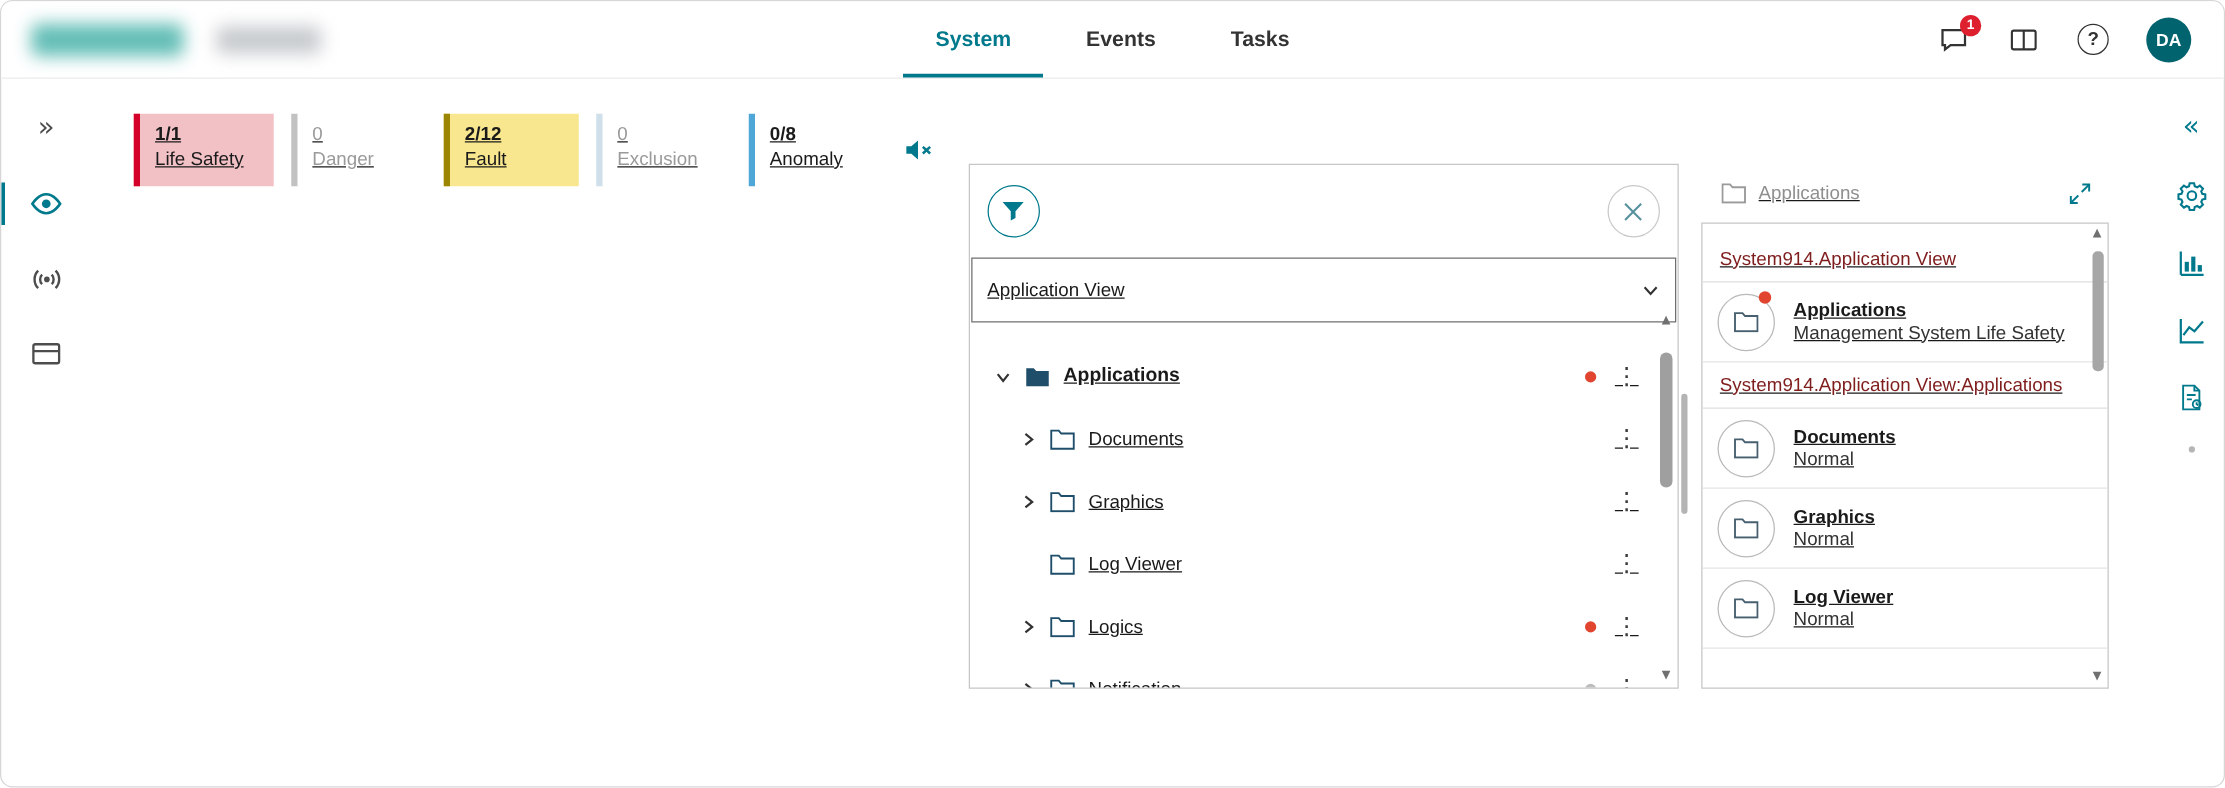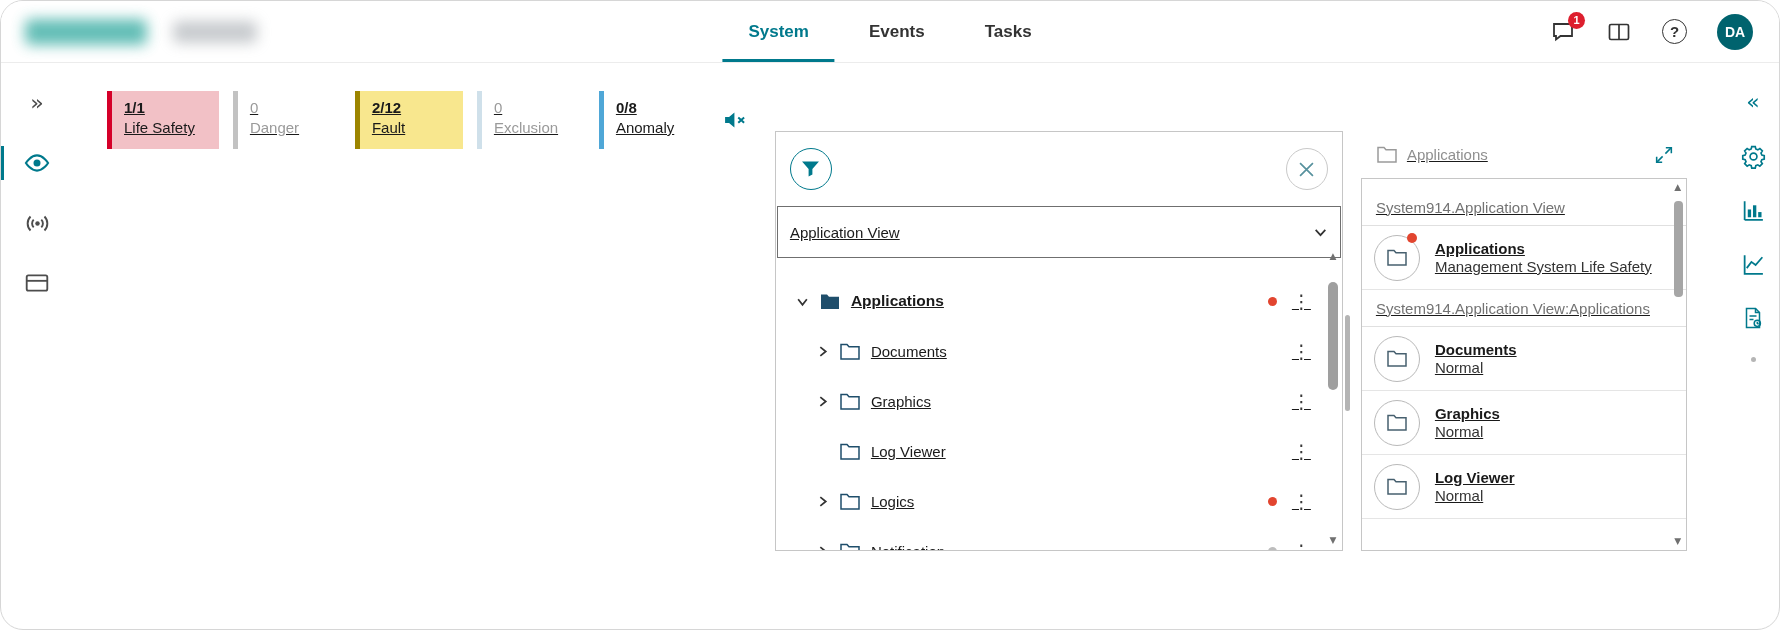--- a/index.html
+++ b/index.html
@@ -1,18 +1,18 @@
 <!DOCTYPE html>
 <html style="--accent: #00798c;"><head>
 <meta charset="utf-8">
 <style>
   :root{ --accent:#00798c; }
   *{ box-sizing:border-box; margin:0; padding:0; }
   html,body{ width:1780px; height:630px; background:#fff; font-family:"Liberation Sans",sans-serif; color:#1a1a1a; }
-  .app{ position:absolute; inset:0; background:#fff; border:1px solid #d6d6d6; border-radius:23px; overflow:hidden; }
+  .app{ position:absolute; inset:0; background:#fff; border:1px solid #d6d6d6; border-radius:10px; overflow:hidden; }
 
   
   .header{ height:62px; display:flex; align-items:center; position:relative; border-bottom:1px solid #ececec; background:#fff; }
   .header-left{ display:flex; align-items:center; gap:26px; padding-left:24px; }
   .blur{ border-radius:5px; }
   .blur1{ width:122px; height:26px; background:#2fa89e; filter:blur(7px); opacity:.75; }
   .blur2{ width:84px; height:22px; background:#9aa0a6; filter:blur(7px); opacity:.55; }
   .tabs{ position:absolute; left:50%; transform:translateX(-50%); top:0; height:100%; display:flex; }
   .tab{ padding:0 30px; display:flex; align-items:center; font-size:17px; font-weight:700; color:#333; cursor:pointer; position:relative; }
   .tab.active{ color:var(--accent); }
@@ -76,21 +76,21 @@
 
   
   .list-panel{ flex:1; min-width:0; display:flex; flex-direction:column; }
   .lp-header{ height:47px; display:flex; align-items:center; position:relative; padding:0 8px 0 16px; }
   .breadcrumb{ display:flex; align-items:center; gap:10px; color:#8f8f8f; font-size:15px; cursor:pointer; }
   .breadcrumb .ticon{ margin:0; color:#9a9a9a; }
   .lv-tab{ position:absolute; left:50%; transform:translateX(-50%); top:0; height:100%; display:flex; align-items:center; padding:0 20px; font-size:16px; font-weight:700; color:#1a1a1a; cursor:pointer; }
   .lv-tab::after{ content:""; position:absolute; left:0; right:0; bottom:0; height:3px; background:var(--accent); }
   .expand-btn{ margin-left:auto; color:var(--accent); width:30px; height:30px; display:flex; align-items:center; justify-content:center; cursor:pointer; }
   .list-box{ flex:1; border:1px solid #c6c6c6; background:#fff; position:relative; overflow:hidden; padding-top:10px; }
-  .group-header{ height:37px; display:flex; align-items:center; padding-left:14px; font-size:15px; color:#737373; border-bottom:1px solid #e0e0e0; }
+  .group-header{ height:37px; display:flex; align-items:center; padding-left:14px; font-size:15px; color:#7f1d1d; border-bottom:1px solid #e0e0e0; }
   .list-item{ height:64px; display:flex; align-items:center; gap:15px; padding-left:12px; padding-right:34px; border-bottom:1px solid #e5e5e5; cursor:pointer; }
   .li-avatar{ width:46px; height:46px; border-radius:50%; border:1px solid #b9b9b9; background:#fff; display:flex; align-items:center; justify-content:center; position:relative; color:#47606f; flex-shrink:0; }
   .li-dot{ position:absolute; top:-3px; right:2px; width:10px; height:10px; border-radius:50%; background:#e2452f; }
   .li-title{ font-size:15px; font-weight:700; color:#1a1a1a; }
   .li-subtitle{ font-size:15px; color:#333; margin-top:19px; }
   .list-scrollbar{ position:absolute; right:1px; top:2px; bottom:2px; width:14px; display:flex; flex-direction:column; justify-content:space-between; align-items:center; padding:2px 0; }
   .list-thumb{ position:absolute; top:20px; left:3px; width:9px; height:96px; border-radius:4px; background:#a6a6a6; cursor:grab; }
 
   svg{ display:block; }
 </style>

